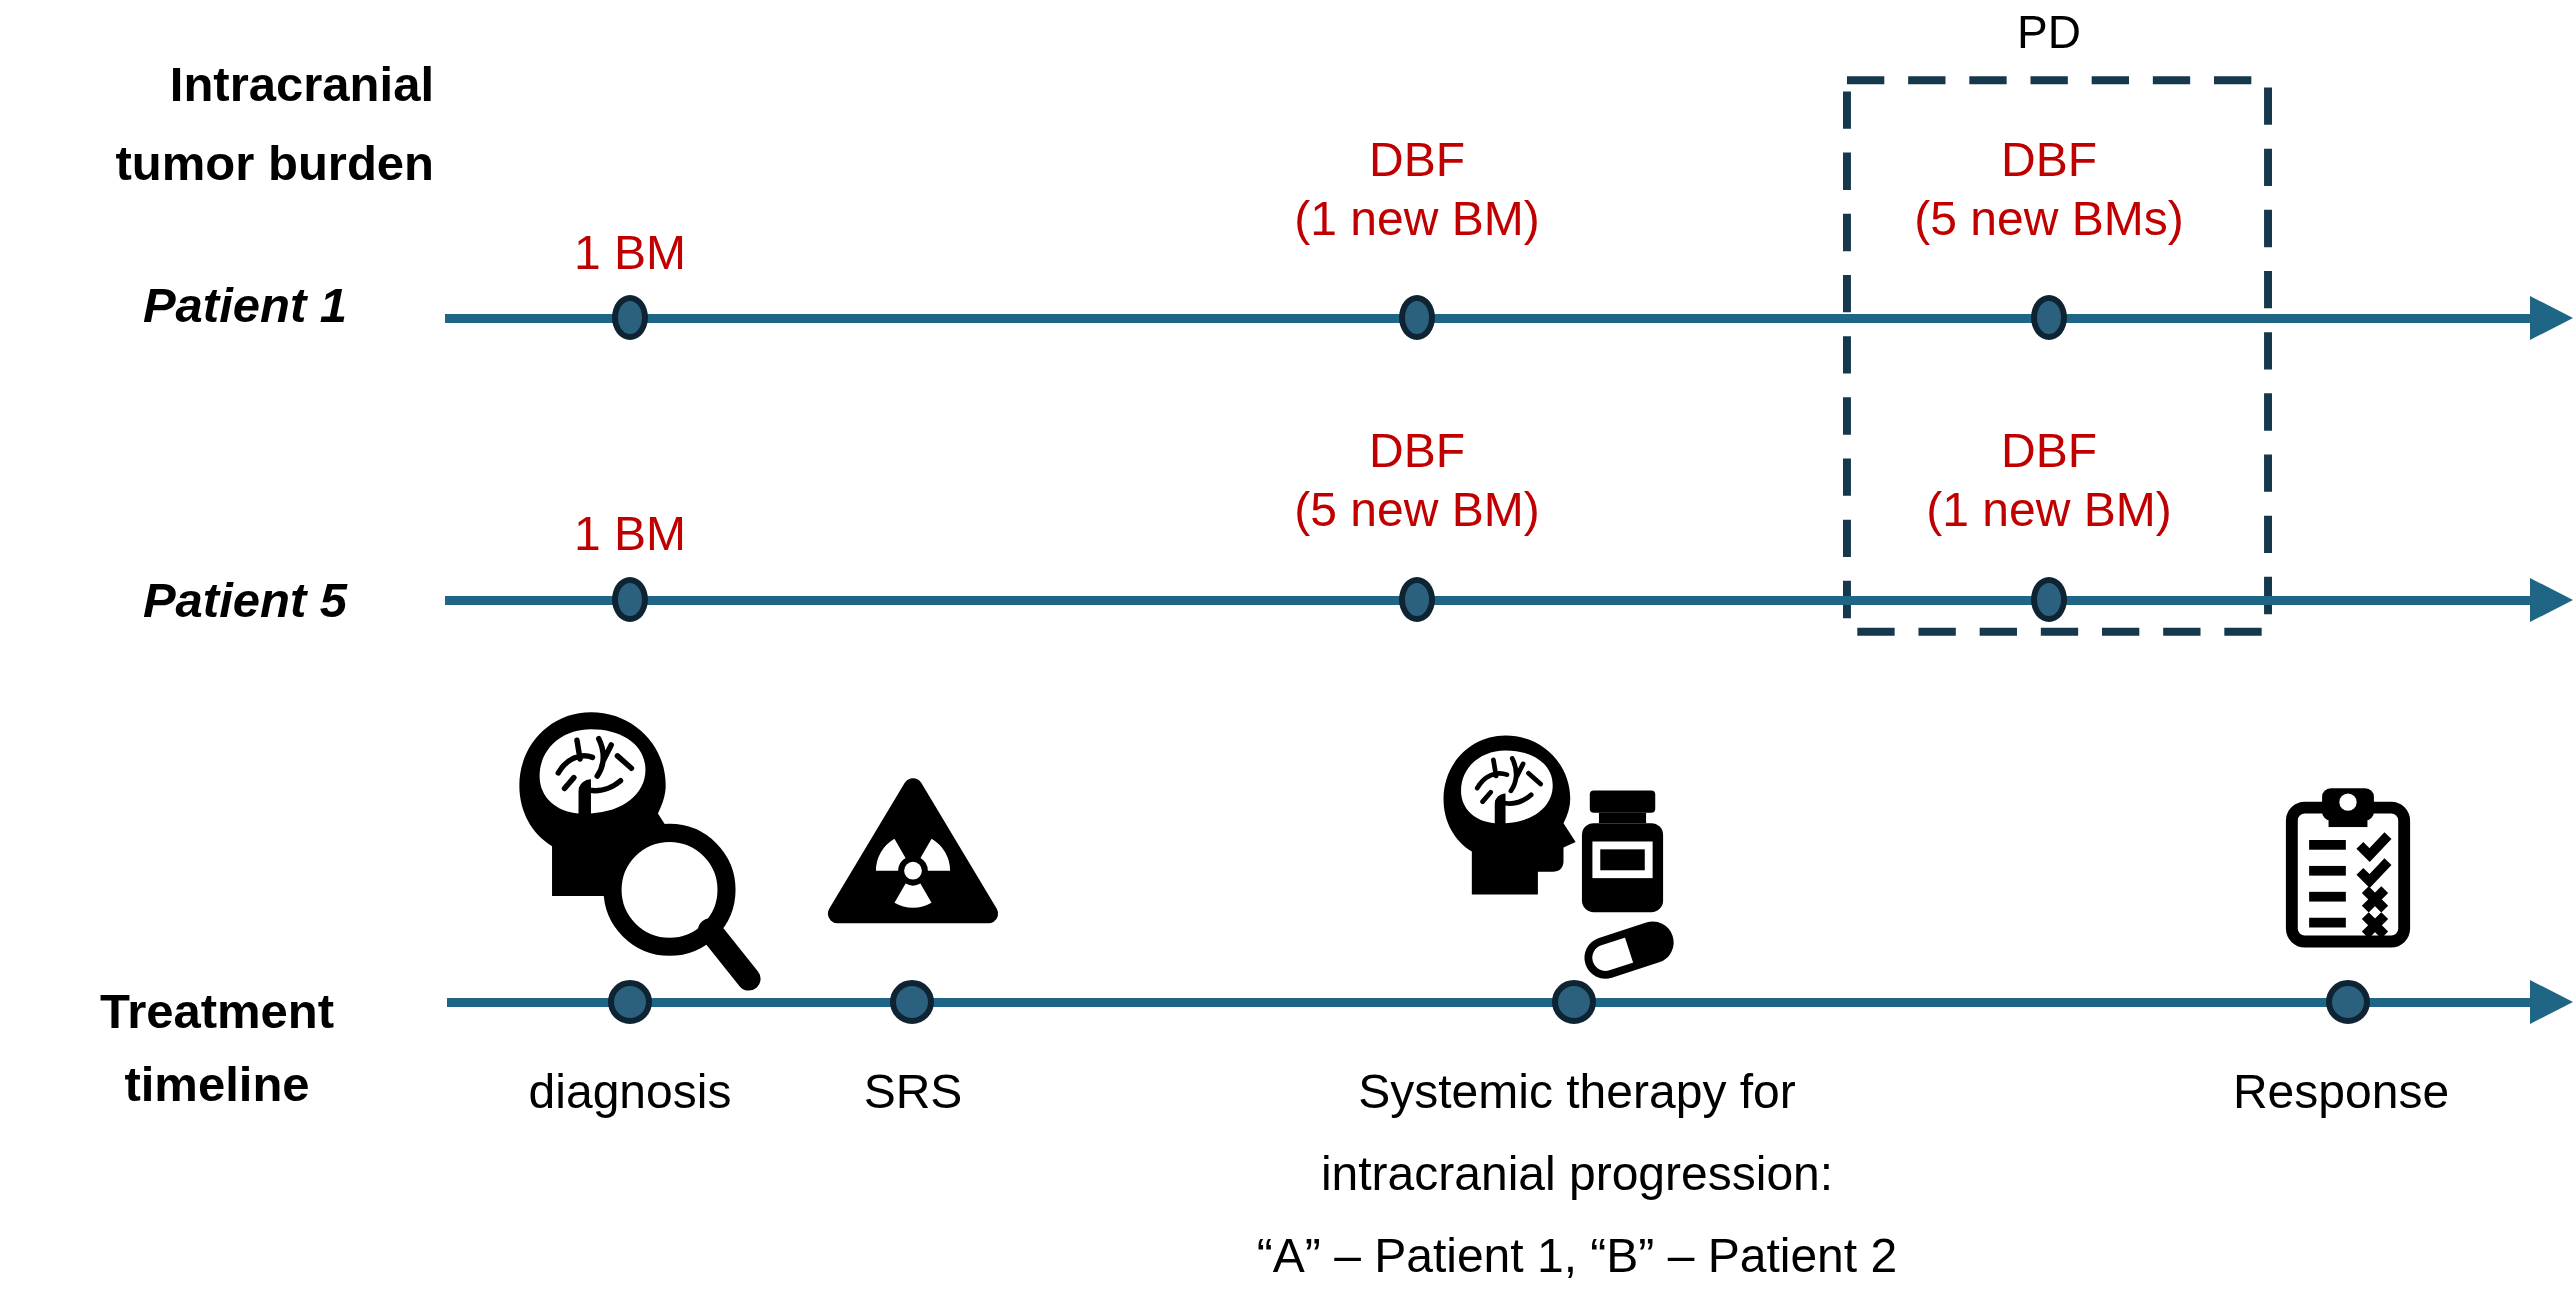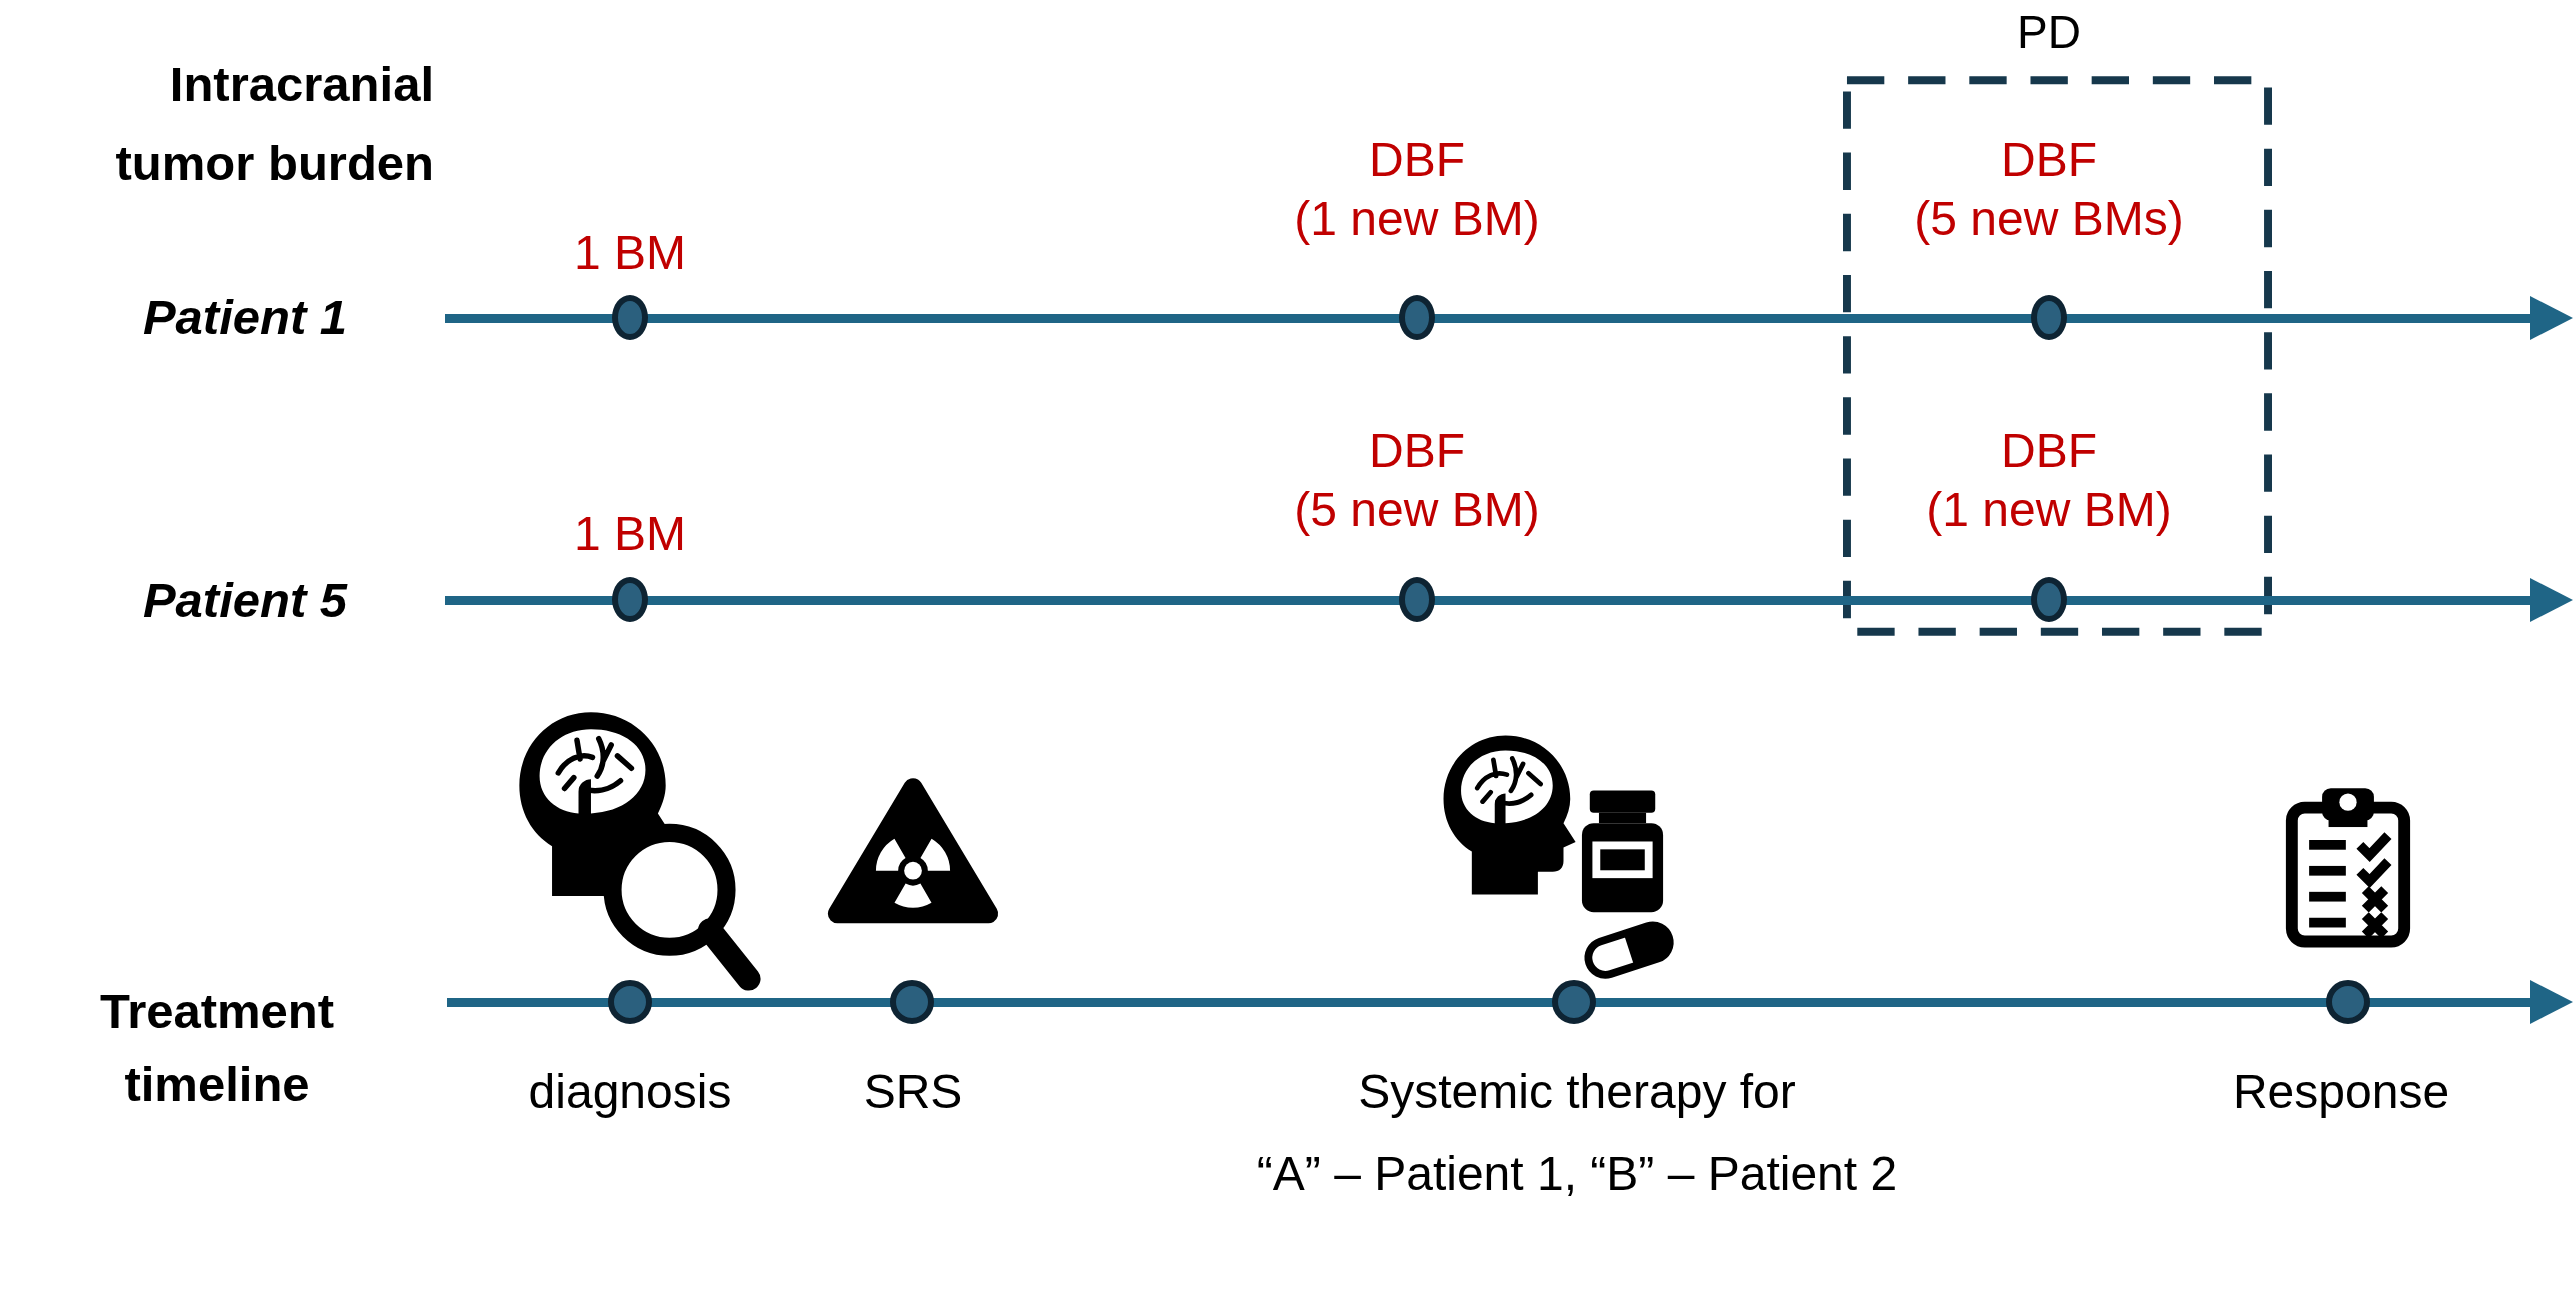--- a/index.html
+++ b/index.html
@@ -31,21 +31,21 @@
   <div class="abs title" style="left:0;width:434px;top:45px;">
     <div>Intracranial</div>
     <div>tumor burden</div>
   </div>
 
   <div class="abs ctr pd-label" style="left:2049px;top:8px;">PD</div>
   <svg class="abs" style="left:1843px;top:76px;" width="429" height="560" viewBox="0 0 540 704">
     <rect x="5" y="5" width="530" height="694" fill="none" stroke="#16384c" stroke-width="10" stroke-dasharray="47 30"></rect>
   </svg>
 
-  <div class="abs row-label" style="left:76px;width:338px;top:293px;">Patient 1</div>
+  <div class="abs row-label" style="left:76px;width:338px;top:281px;">Patient 1</div>
   <div class="abs tl-line" style="left:445px;top:314px;width:2087px;"></div>
   <div class="abs tl-arrow" style="left:2530px;top:296px;"></div>
 
   <div class="abs ctr red-label" style="left:630px;bottom:1008px;">
     <div>1 BM</div>
   </div>
   <div class="abs ctr red-label" style="left:1417px;bottom:1042px;">
     <div>DBF</div>
     <div>(1 new BM)</div>
   </div>
@@ -143,20 +143,21 @@
   </svg>
 
   <div class="abs ctr bot-label" style="left:630px;top:1051px;">
     <div>diagnosis</div>
   </div>
   <div class="abs ctr bot-label" style="left:913px;top:1051px;">
     <div>SRS</div>
   </div>
   <div class="abs ctr bot-label" style="left:1577px;top:1051px;">
     <div>Systemic therapy for</div>
+    <div>intracranial progression:</div>
     <div>“A” – Patient 1, “B” – Patient 2</div>
   </div>
   <div class="abs ctr bot-label" style="left:2341px;top:1051px;text-align:right;">
     <div>Response</div>
   </div>
 
 </div>
 
 
 </body></html>

